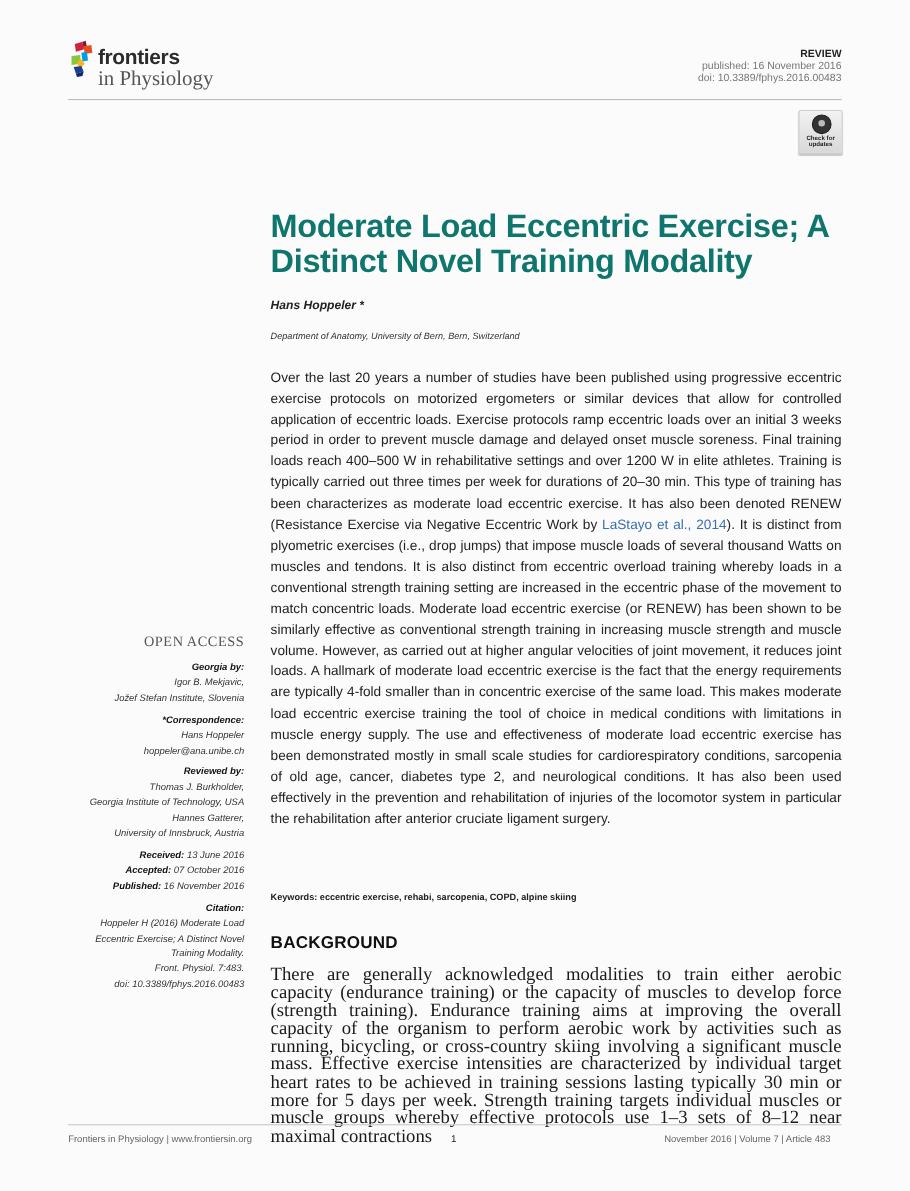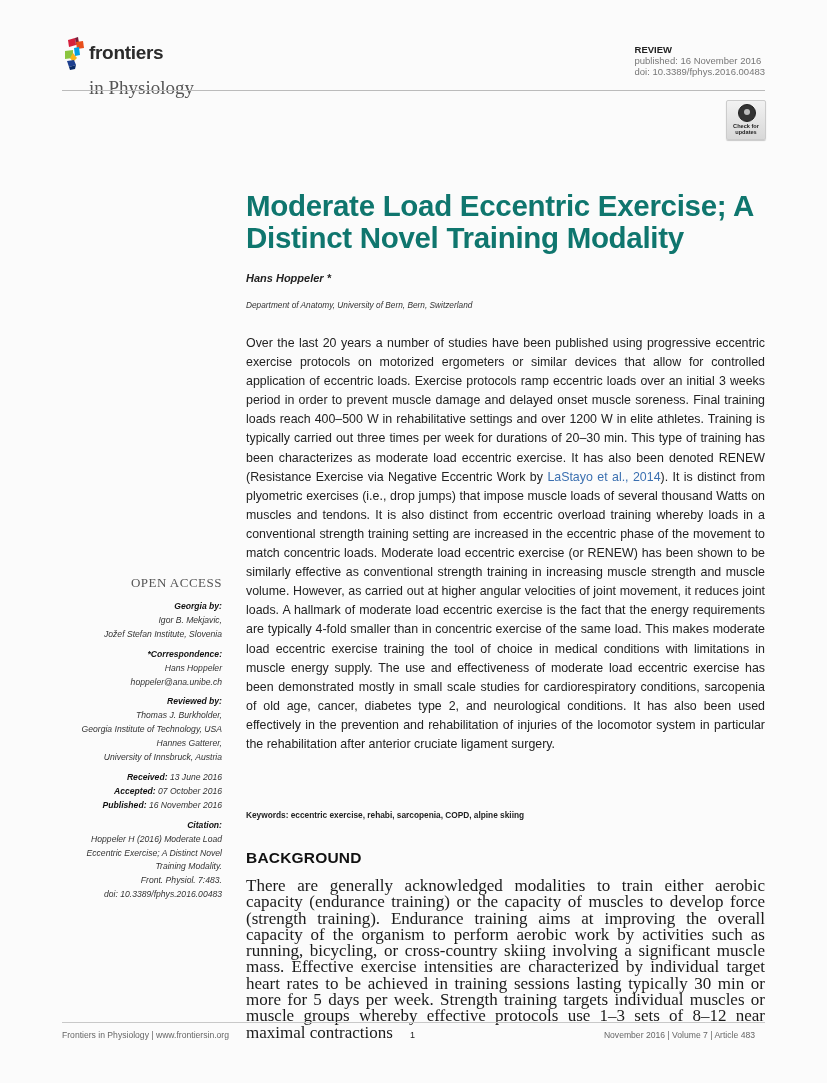--- a/index.html
+++ b/index.html
@@ -7,24 +7,24 @@
     width: 827px; height: 1083px; background: #fbfbfb; position: relative;
     overflow: hidden; color: #111;
     font-family: "Liberation Sans", sans-serif;
   }
   .abs { position: absolute; }
 
   
   #logo { left: 62px; top: 36px; width: 150px; height: 50px; }
   #logo-mark { left: 0; top: 0; width: 28px; height: 42px; }
   #logo-text-1 { left: 27px; top: 7px; font-size: 19px; font-weight: bold; color: #2b2b2b; letter-spacing: -0.3px; line-height: 20px; }
-  #logo-text-2 { left: 27px; top: 25px; font-size: 19px; font-family: "Liberation Serif", serif; color: #555; line-height: 22px; margin-top: 16px; }
+  #logo-text-2 { left: 27px; top: 25px; font-size: 19px; font-family: "Liberation Serif", serif; color: #555; line-height: 22px; }
 
   
-  #hdr-right { right: 62px; top: 44px; font-size: 9.5px; line-height: 11px; color: #777; }
+  #hdr-right { right: 62px; top: 44px; text-align: right; font-size: 9.5px; line-height: 11px; color: #777; }
   #hdr-type { color: #222; font-weight: bold; font-size: 9.5px; }
   #hdr-rule { left: 62px; top: 90px; width: 703px; height: 1px; background: #bbb; }
 
   
   #cfu { left: 726px; top: 100px; width: 38px; height: 38px; border: 1px solid #ccc; background: linear-gradient(#f2f2f2, #d8d8d8); border-radius: 2px; box-shadow: 0 1px 1px rgba(0,0,0,0.2); }
   #cfu-circle { left: 11px; top: 3px; width: 16px; height: 16px; border-radius: 50%; background: #333; border: 1px solid #222; }
   #cfu-circle::after { content: ""; position: absolute; left: 5px; top: 4px; width: 6px; height: 6px; border-radius: 50%; background: #bbb; }
   #cfu-text { left: 0; top: 22px; width: 38px; text-align: center; font-size: 5.6px; line-height: 6px; color: #222; font-weight: bold; }
 
   

